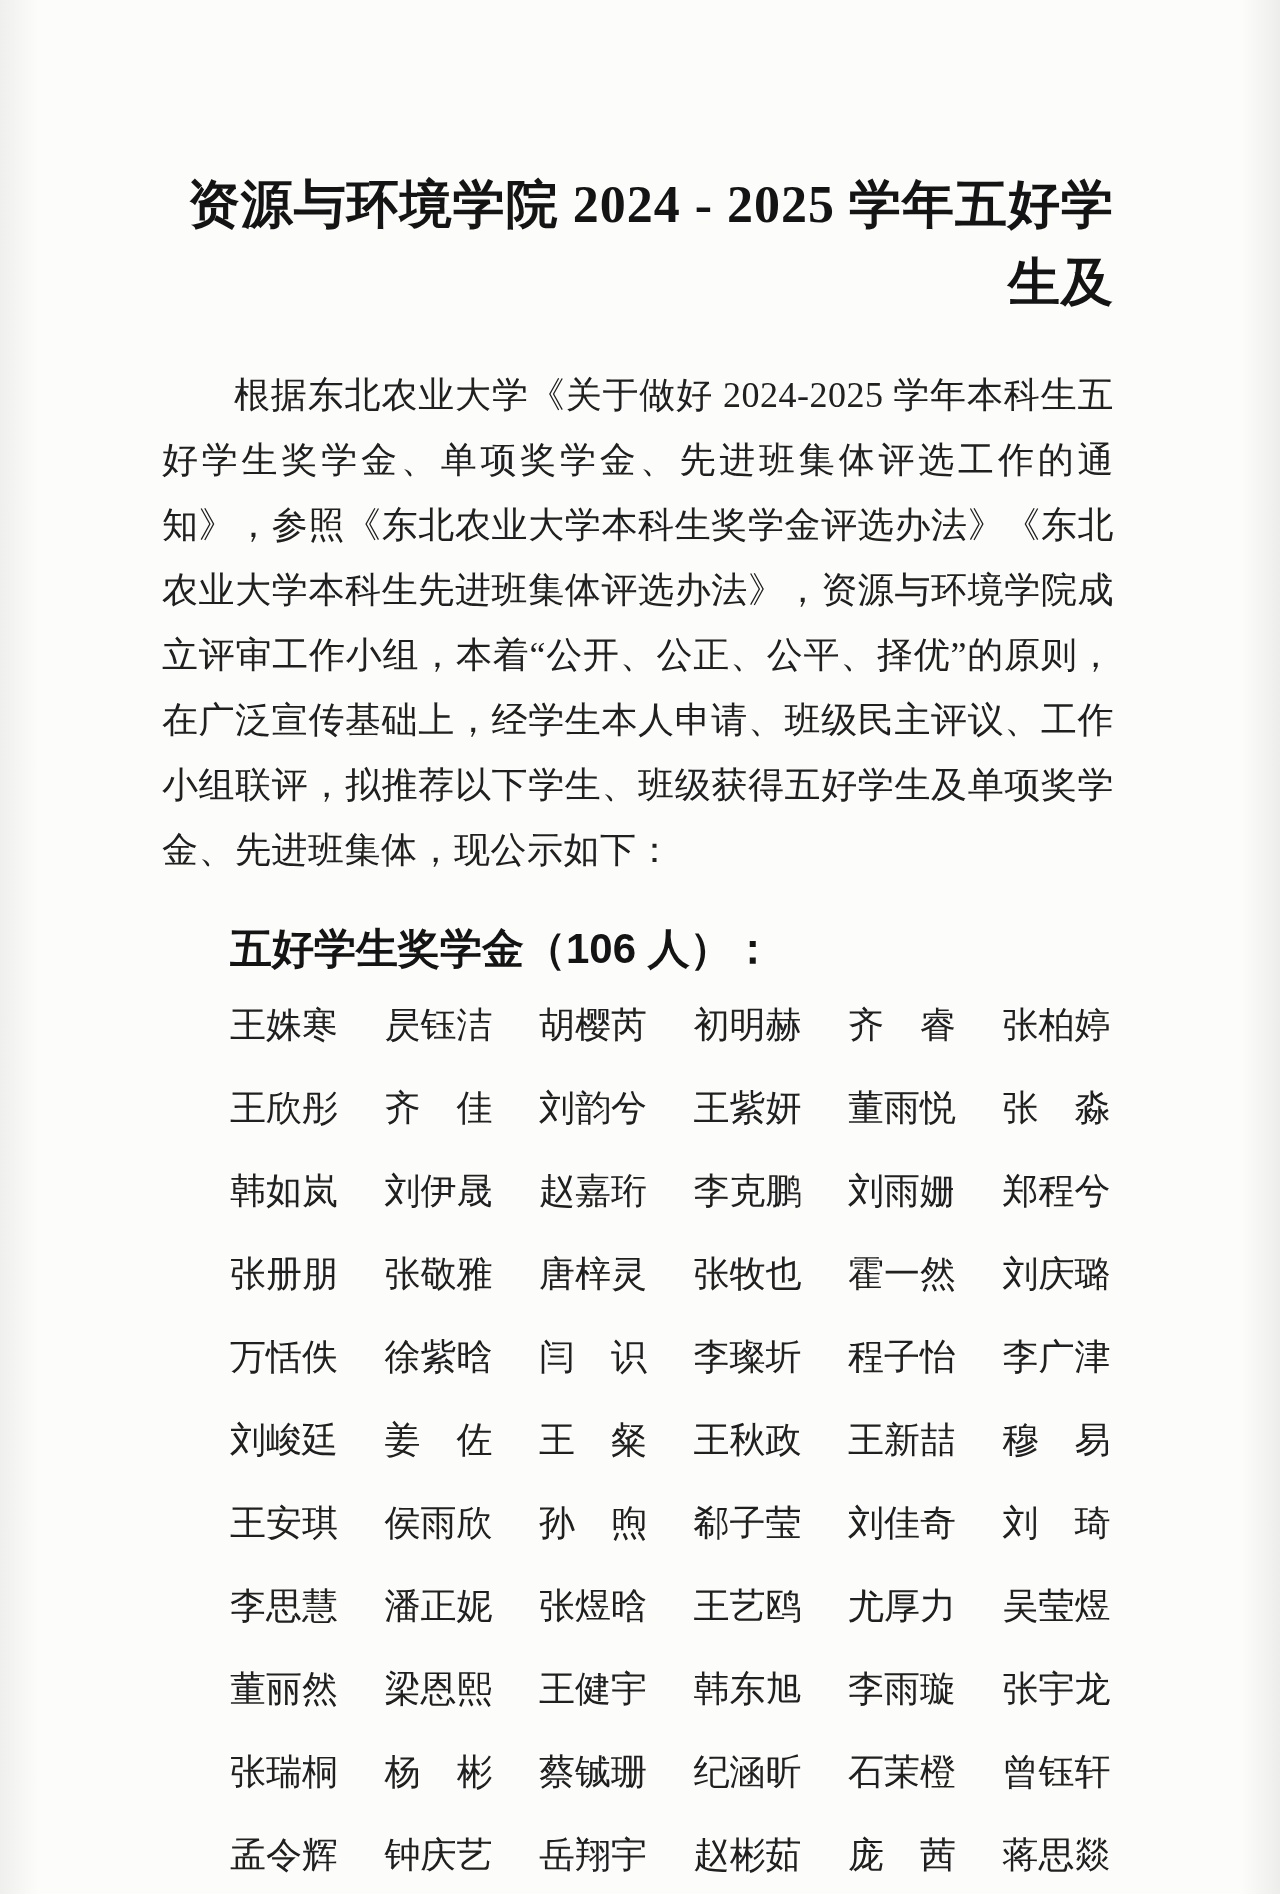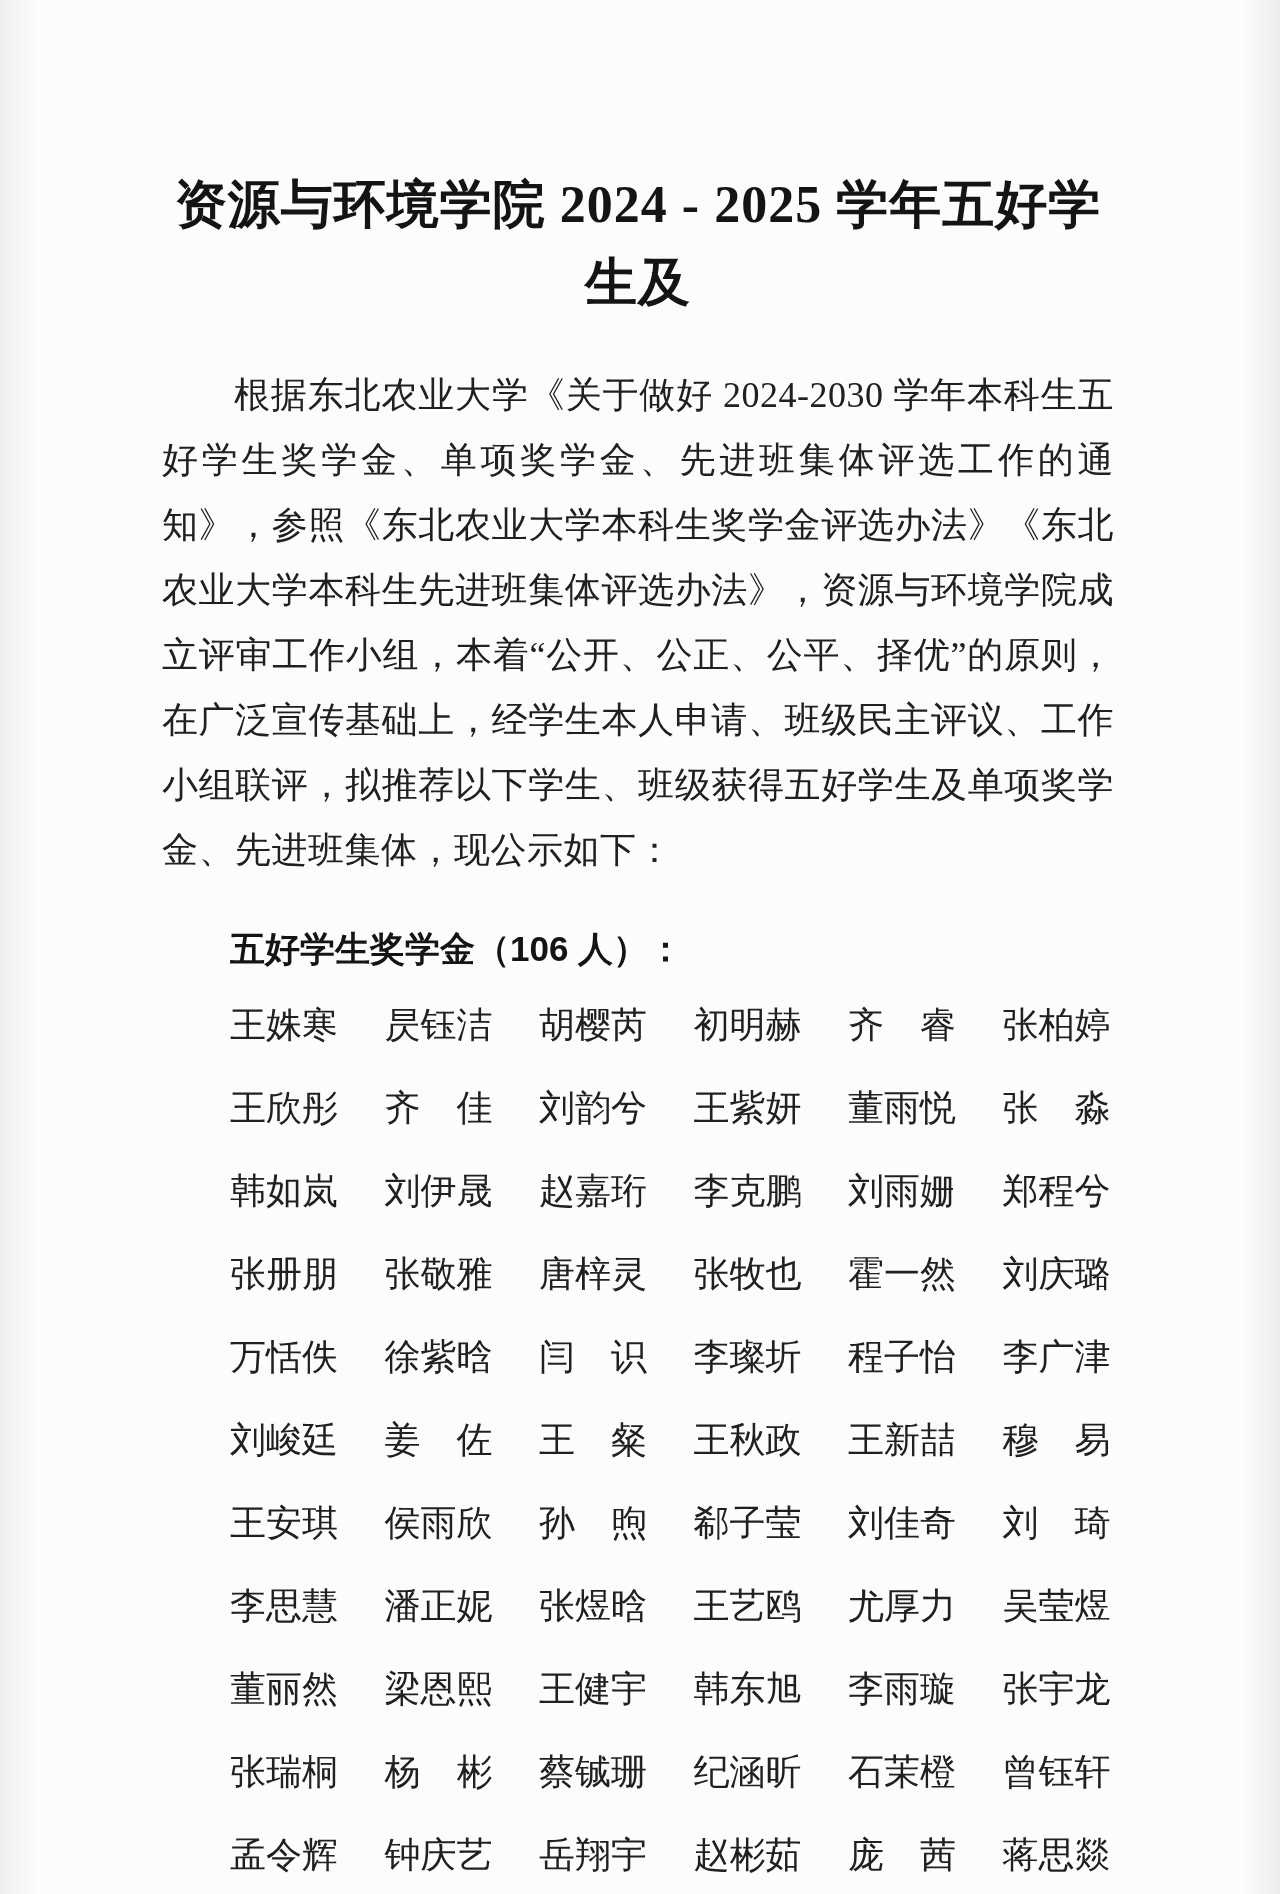--- a/index.html
+++ b/index.html
@@ -16,21 +16,21 @@
       linear-gradient(90deg, #efefed 0, #fcfcfb 3%, #fcfcfb 97%, #ededeb 100%),
       #fcfcfb;
     color:#1c1c1c;
     overflow:hidden;
   }
   .content{
     box-sizing:border-box;
     padding:166px 166px 0 162px; 
   }
   .doc-title{
-    text-align:center;
+    text-align:right;
     font-weight:700;
     font-size:52px;
     line-height:78px;
     letter-spacing:1px;
     color:#141414;
   }
   .doc-title .tline{display:block;}
   .body-paragraph{
     margin-top:41px;
     font-size:36px;
@@ -39,21 +39,21 @@
     text-justify:inter-ideograph;
     text-indent:2em;
     color:#202020;
     letter-spacing:0.5px;
   }
   .section-heading{
     margin-top:46px;
     padding-left:68px;
     font-family:"Liberation Sans","DejaVu Sans",sans-serif;
     font-weight:700;
-    font-size:35px;
+    font-size:42px;
     line-height:40px;
     color:#141414;
   }
   .name-grid{
     margin-top:36px;
     padding-left:68px;
     display:grid;
     grid-template-columns:repeat(6, 1fr);
     column-gap:10px;
     row-gap:31px;
@@ -69,21 +69,21 @@
 </head>
 <body>
 
 <div class="page">
   <div class="content">
 
     <div class="doc-title">
       <span class="tline">资源与环境学院 2024 - 2025 学年五好学生及</span>
     </div>
 
-    <p class="body-paragraph">根据东北农业大学《关于做好 2024-2030 学年本科生五好学生奖学金、单项奖学金、先进班集体评选工作的通知》，参照《东北农业大学本科生奖学金评选办法》《东北农业大学本科生先进班集体评选办法》，资源与环境学院成立评审工作小组，本着“公开、公正、公平、择优”的原则，在广泛宣传基础上，经学生本人申请、班级民主评议、工作小组联评，拟推荐以下学生、班级获得五好学生及单项奖学金、先进班集体，现公示如下：</p>
+    <p class="body-paragraph">根据东北农业大学《关于做好 2024-2025 学年本科生五好学生奖学金、单项奖学金、先进班集体评选工作的通知》，参照《东北农业大学本科生奖学金评选办法》《东北农业大学本科生先进班集体评选办法》，资源与环境学院成立评审工作小组，本着“公开、公正、公平、择优”的原则，在广泛宣传基础上，经学生本人申请、班级民主评议、工作小组联评，拟推荐以下学生、班级获得五好学生及单项奖学金、先进班集体，现公示如下：</p>
 
     <div class="section-heading">五好学生奖学金（106 人）：</div>
 
     <div class="name-grid">
         <span class="name">王姝寒</span>
         <span class="name">昃钰洁</span>
         <span class="name">胡樱芮</span>
         <span class="name">初明赫</span>
         <span class="name">齐　睿</span>
         <span class="name">张柏婷</span>

